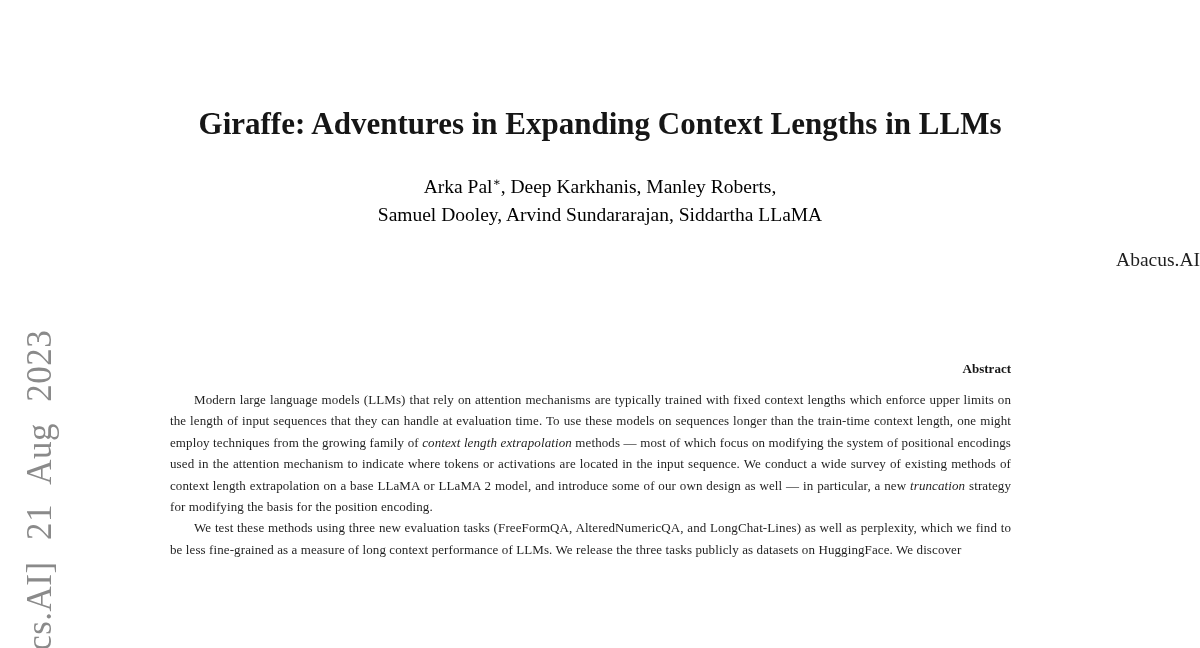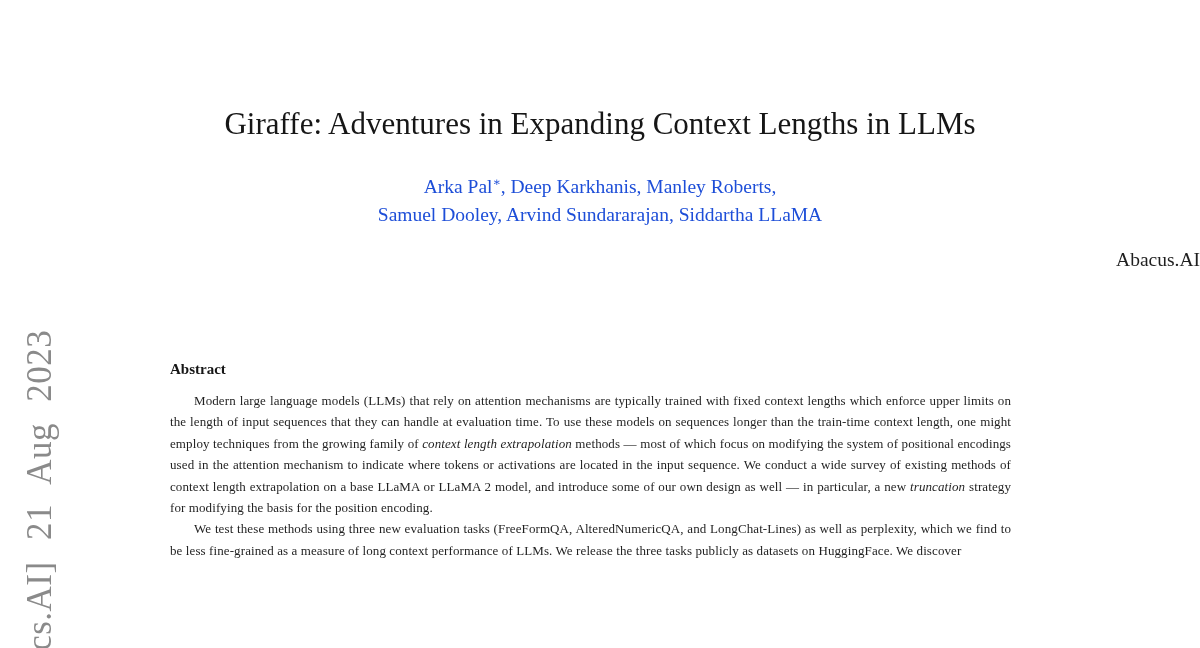--- a/index.html
+++ b/index.html
@@ -29,32 +29,32 @@
     color: #8a8a8a;
   }
   .title {
     position: absolute;
     top: 106px;
     left: 0;
     width: 1200px;
     margin: 0;
     text-align: center;
     font-size: 31px;
-    font-weight: normal;
+    font-weight: bold;
     color: #161616;
   }
   .authors {
     position: absolute;
     top: 173px;
     left: 0;
     width: 1200px;
     text-align: center;
     font-size: 19.5px;
     line-height: 28px;
-    color: #1d4ed8;
+    color: #000000;
   }
   .authors sup {
     font-size: 12px;
     line-height: 0;
   }
   .affiliation {
     position: absolute;
     top: 249px;
     left: 0;
     width: 1200px;
@@ -63,22 +63,22 @@
     color: #1f1f1f;
   }
   .abstract {
     position: absolute;
     top: 361px;
     left: 170px;
     width: 841px;
   }
   .abstract-heading {
     margin: 0 0 12px 0;
-    text-align: left;
-    font-size: 15px;
+    text-align: right;
+    font-size: 13px;
     font-weight: bold;
     color: #161616;
   }
   .abstract-para {
     margin: 0;
     font-size: 13px;
     line-height: 21.4px;
     text-align: justify;
     text-indent: 24px;
     letter-spacing: 0.1px;

